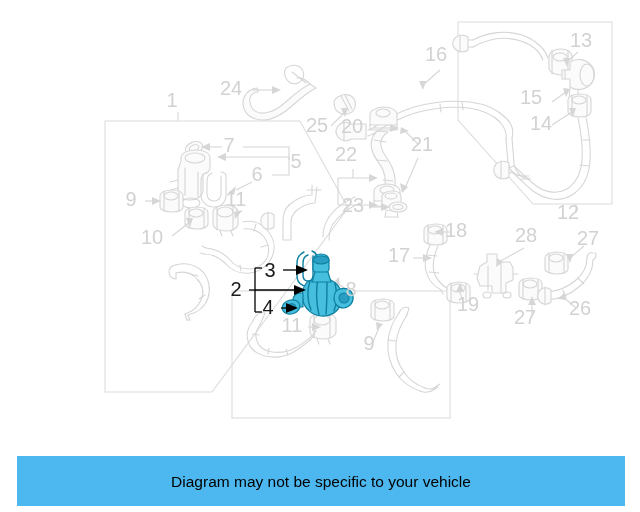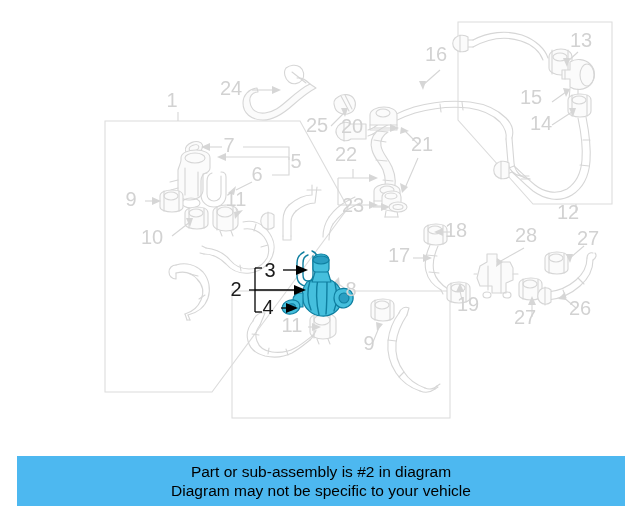--- a/index.html
+++ b/index.html
@@ -595,17 +595,16 @@
         <text x="588" y="245" class="lbl" text-anchor="middle">27</text>
         <text x="525" y="324" class="lbl" text-anchor="middle">27</text>
         <text x="526" y="242" class="lbl" text-anchor="middle">28</text>
         <text x="369" y="350" class="lbl" text-anchor="middle">9</text>
         <text x="292" y="332" class="lbl" text-anchor="middle">11</text>
       </g>
 
   </svg>
 
   <div class="banner">
-    <div class="banner-line">Part or sub-assembly is #2 in diagram</div>
     <div class="banner-line">Diagram may not be specific to your vehicle</div>
   </div>
 
 </div>
 
 </body></html>

